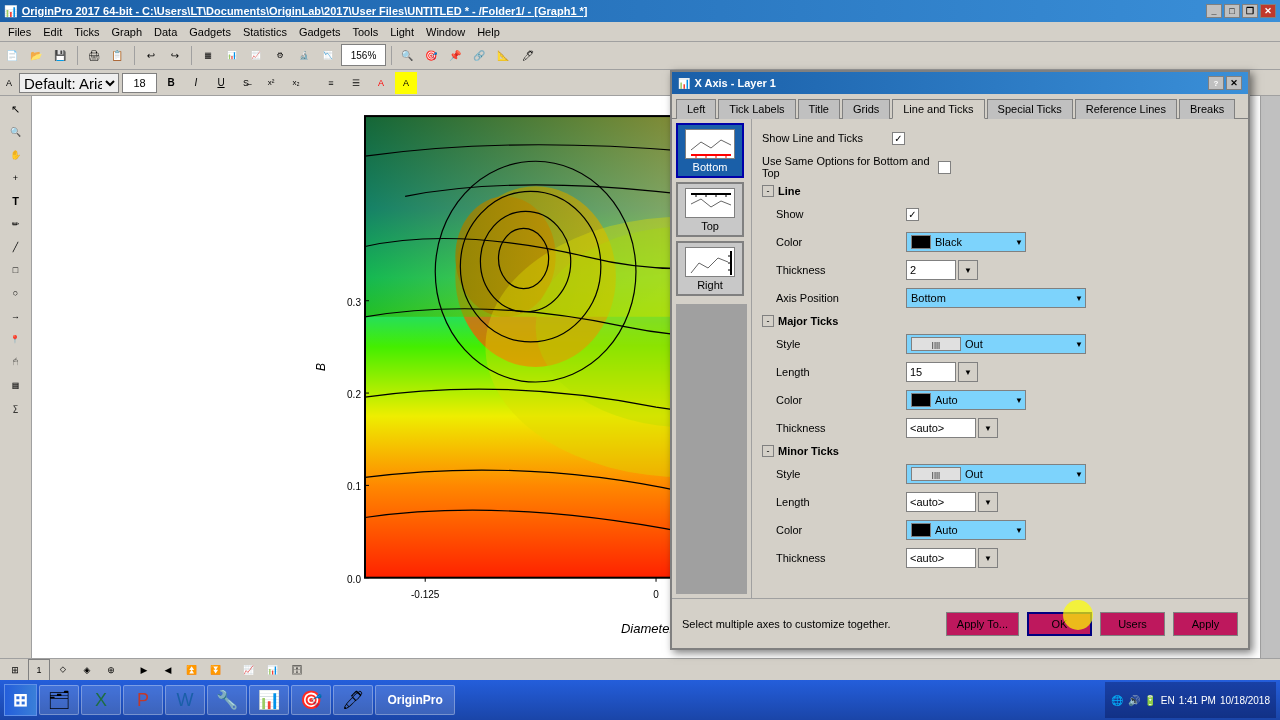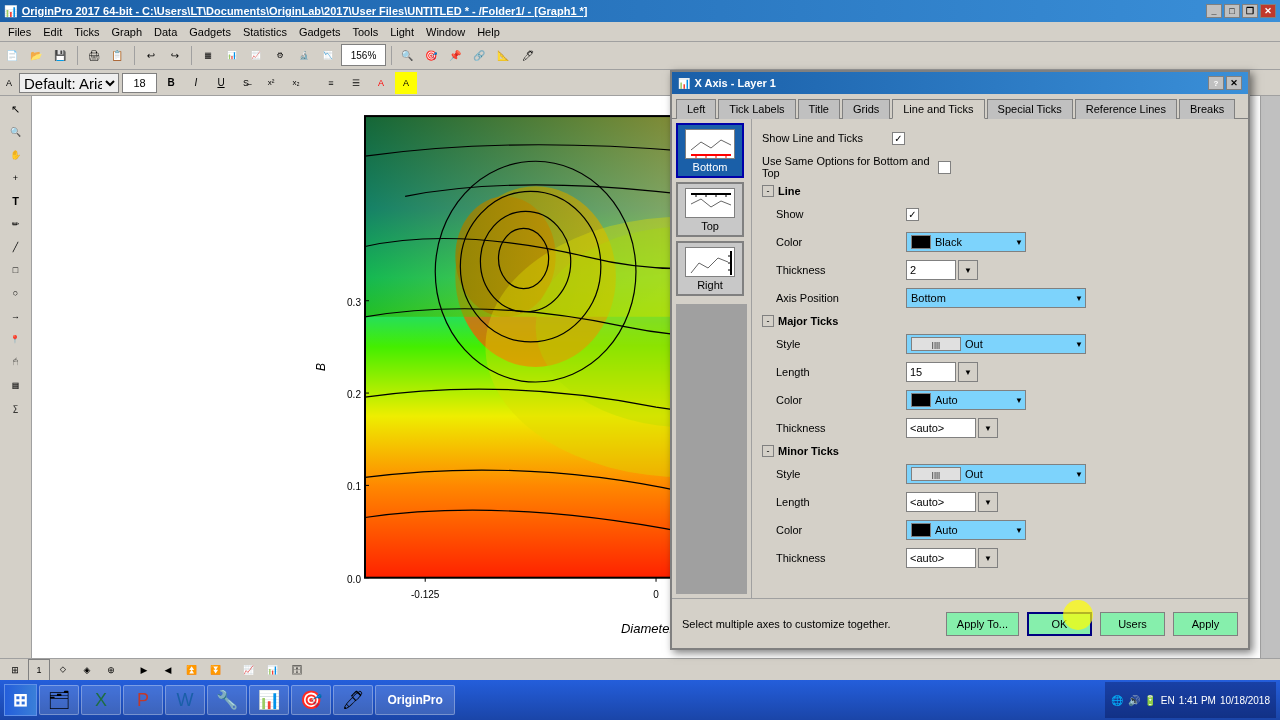--- a/index.html
+++ b/index.html
@@ -369,21 +369,21 @@
       gap: 8px;
       flex-shrink: 0;
     }
     .dialog-footer-text {
       flex: 1;
       font-size: 11px;
     }
     .dialog-btn {
       height: 24px;
       min-width: 65px;
-      background: #86efac;
+      background: #be185d;
       border: 1px solid #808080;
       font-size: 11px;
       cursor: pointer;
       display: flex; align-items: center; justify-content: center;
       padding: 0 10px;
     }
     .dialog-btn.default-btn { border: 2px solid #000080; }
 
     
     .taskbar {

